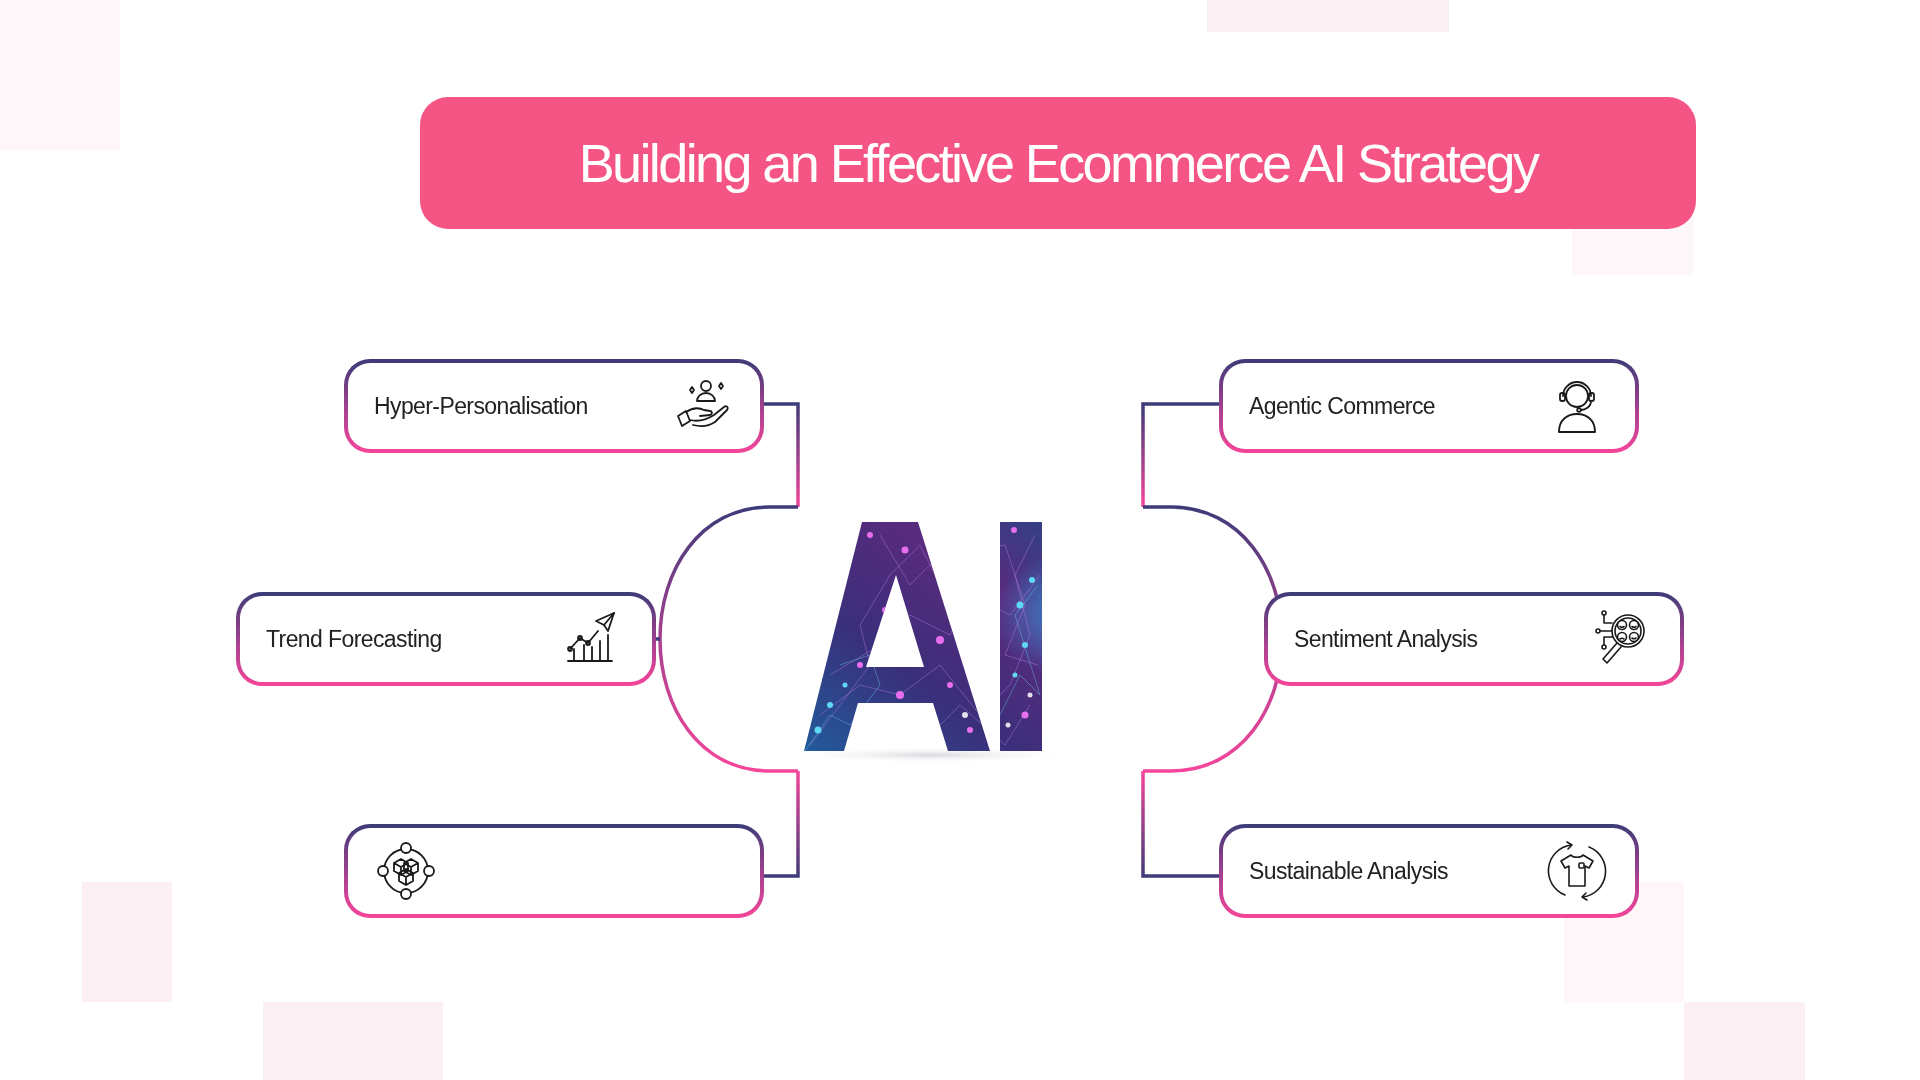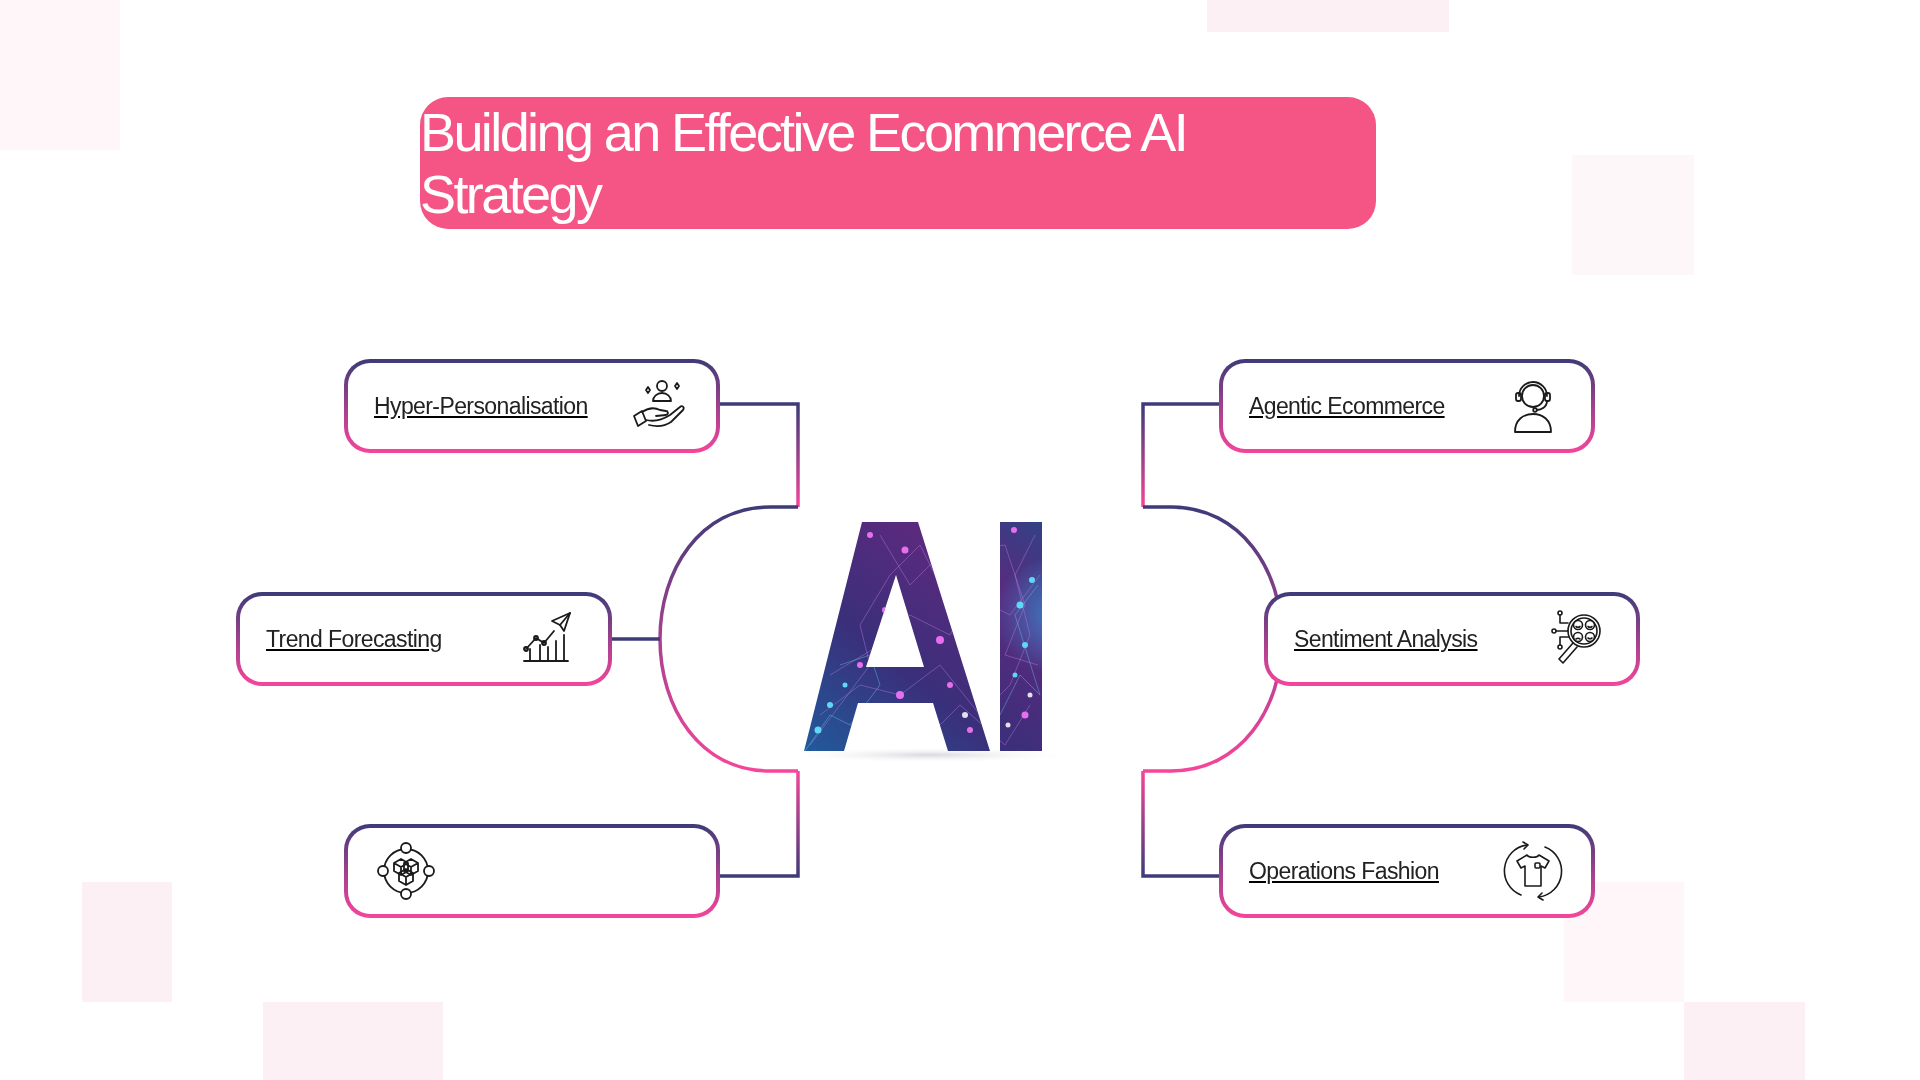--- a/index.html
+++ b/index.html
@@ -1,24 +1,24 @@
 <!DOCTYPE html>
 <html><head>
 <meta charset="utf-8">
 <style>
   html, body { margin:0; padding:0; }
   body { width:1920px; height:1080px; background:#ffffff; position:relative; overflow:hidden;
          font-family:"Liberation Sans", sans-serif; }
   .bgsq { position:absolute; background:#fdf0f4; }
-  .title-pill { position:absolute; left:420px; top:97px; width:956px; height:132px;
+  .title-pill { position:absolute; left:420px; top:97px; width:1276px; height:132px;
                 background:#f55585; border-radius:28px; display:flex; align-items:center; justify-content:center; }
   .title-text { color:#ffffff; font-size:54px; letter-spacing:-2.6px; font-weight:400;
                 font-family:"Liberation Sans", sans-serif; }
-  .node { position:absolute; width:376px; height:94px; box-sizing:border-box; border-radius:26px;
-          padding:4px; background:linear-gradient(180deg,#3d3b78 0%,#a8418f 55%,#f6459a 100%);text-decoration:underline; }
+  .node { position:absolute; width:420px; height:94px; box-sizing:border-box; border-radius:26px;
+          padding:4px; background:linear-gradient(180deg,#3d3b78 0%,#a8418f 55%,#f6459a 100%); }
   .node-inner { width:100%; height:100%; background:#ffffff; border-radius:22px; box-sizing:border-box;
                 display:flex; align-items:center; justify-content:space-between; padding:0 26px 0 26px; }
   .node-label { font-size:23px; color:#222222; letter-spacing:-0.6px; line-height:30px; }
   .node-icon { width:64px; height:64px; flex:0 0 64px; }
   .node-icon svg { width:64px; height:64px; }
   svg.connectors { position:absolute; left:0; top:0; }
   .ai-logo { position:absolute; left:800px; top:515px; width:320px; height:250px; }
 </style>
 </head>
 <body>
@@ -190,21 +190,21 @@
         <path d="M20,24 l7,-4 l7,4 l0,8 l-7,4 l-7,-4 z M20,24 l7,4 l7,-4 M27,28 l0,8"></path>
         <path d="M30,24 l7,-4 l7,4 l0,8 l-7,4 l-7,-4 z M30,24 l7,4 l7,-4 M37,28 l0,8"></path>
         <path d="M25,34 l7,-4 l7,4 l0,8 l-7,4 l-7,-4 z M25,34 l7,4 l7,-4 M32,38 l0,8"></path>
       </svg>
     </span>
   </div>
 </div>
 
 <div class="node" style="left:1219px;top:359px;">
   <div class="node-inner">
-    <span class="node-label">Agentic Ecommerce</span>
+    <span class="node-label">Agentic Commerce</span>
     <span class="node-icon">
       <svg viewBox="0 0 64 64" fill="none" stroke="#1a1a1a" stroke-width="1.8" stroke-linejoin="round" stroke-linecap="round">
         <circle cx="32" cy="22" r="11"></circle>
         <path d="M18,22 a14,14 0 0 1 28,0"></path>
         <rect x="15" y="19" width="5" height="8" rx="2"></rect>
         <rect x="44" y="19" width="5" height="8" rx="2"></rect>
         <path d="M46,27 c0,6 -6,9 -10,9"></path>
         <circle cx="34" cy="36" r="1.8"></circle>
         <path d="M14,58 c0,-12 8,-18 18,-18 c10,0 18,6 18,18 z"></path>
       </svg>
@@ -231,21 +231,21 @@
           <circle cx="8" cy="24" r="2"></circle>
         <polyline points="23,30 14,30 14,38"></polyline>
           <circle cx="14" cy="40" r="2"></circle>
       </svg>
     </span>
   </div>
 </div>
 
 <div class="node" style="left:1219px;top:824px;">
   <div class="node-inner">
-    <span class="node-label">Operations Fashion</span>
+    <span class="node-label">Sustainable Analysis</span>
     <span class="node-icon">
       <svg viewBox="0 0 64 64" fill="none" stroke="#1a1a1a" stroke-width="1.6" stroke-linejoin="round" stroke-linecap="round">
         <path d="M26,6 a26,26 0 0 0 -6,50"></path>
         <polyline points="22,3 27,6 23,10"></polyline>
         <path d="M38,58 a26,26 0 0 0 6,-50"></path>
         <polyline points="42,61 37,58 41,54"></polyline>
         <path d="M26,16 l-10,6 l4,7 l4,-2 l0,20 l16,0 l0,-20 l4,2 l4,-7 l-10,-6 c-2,3 -10,3 -12,0 z"></path>
         <rect x="34" y="24" width="5" height="5" rx="1"></rect>
       </svg>
     </span>

